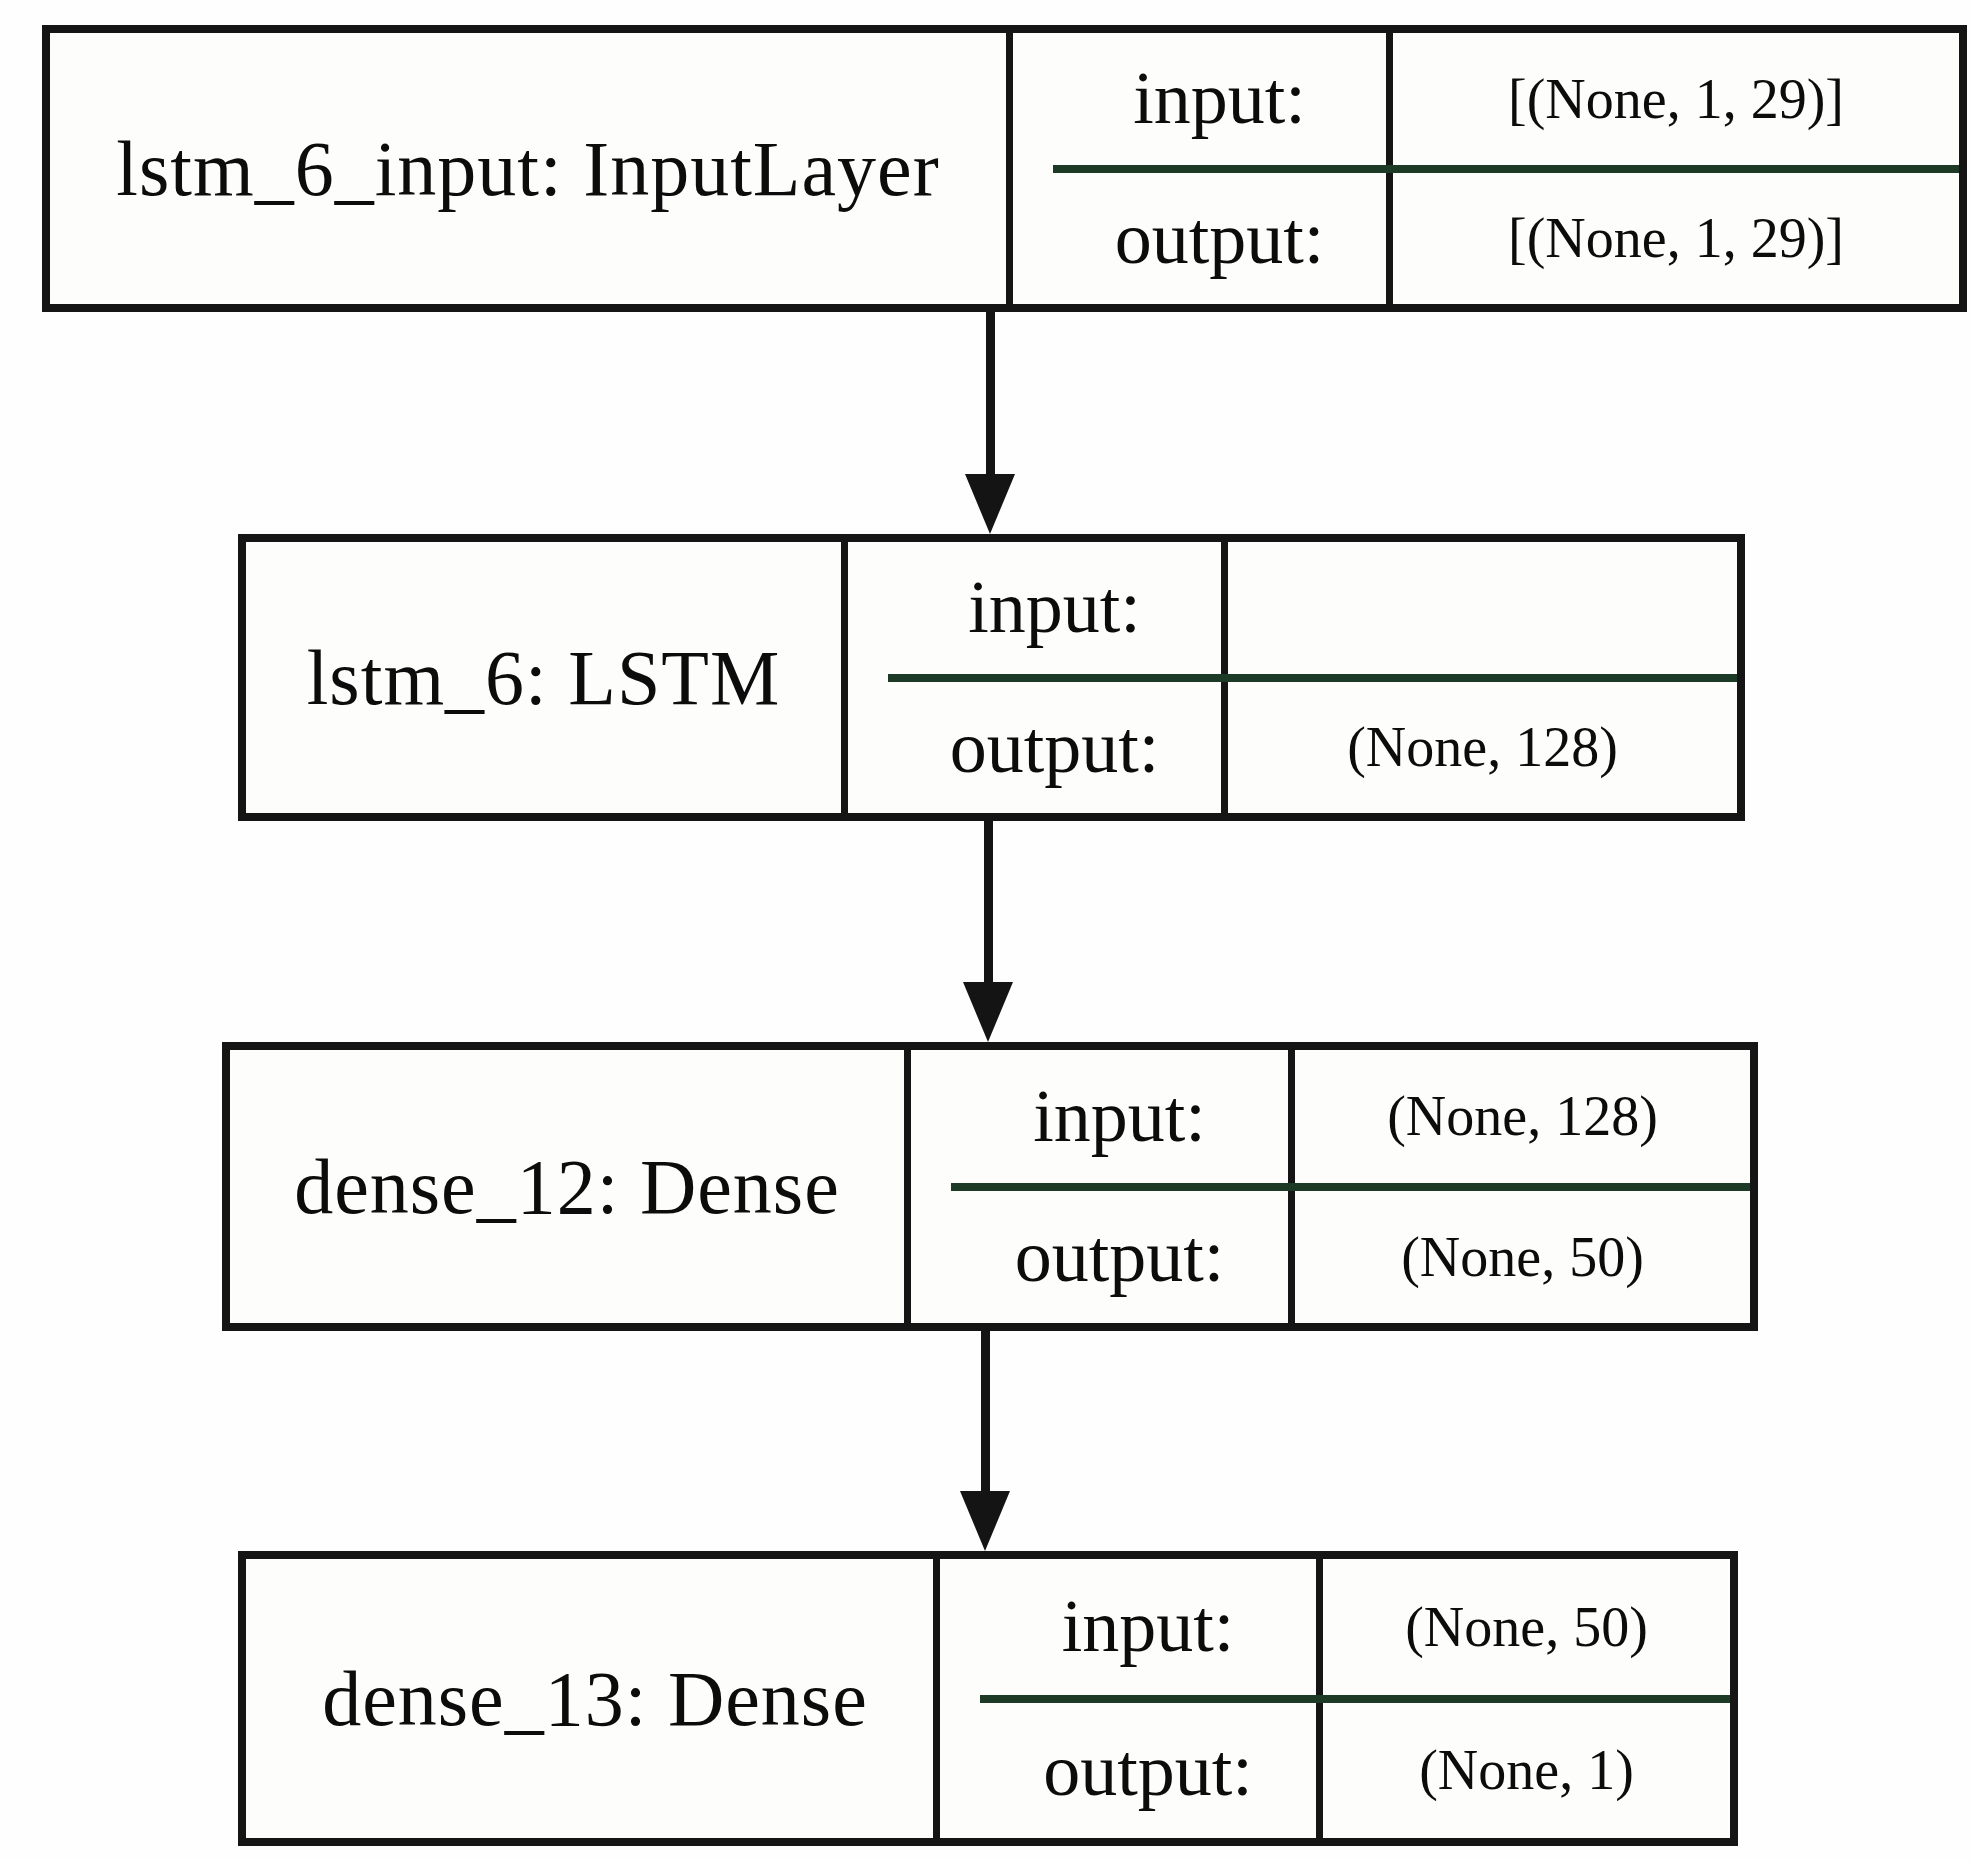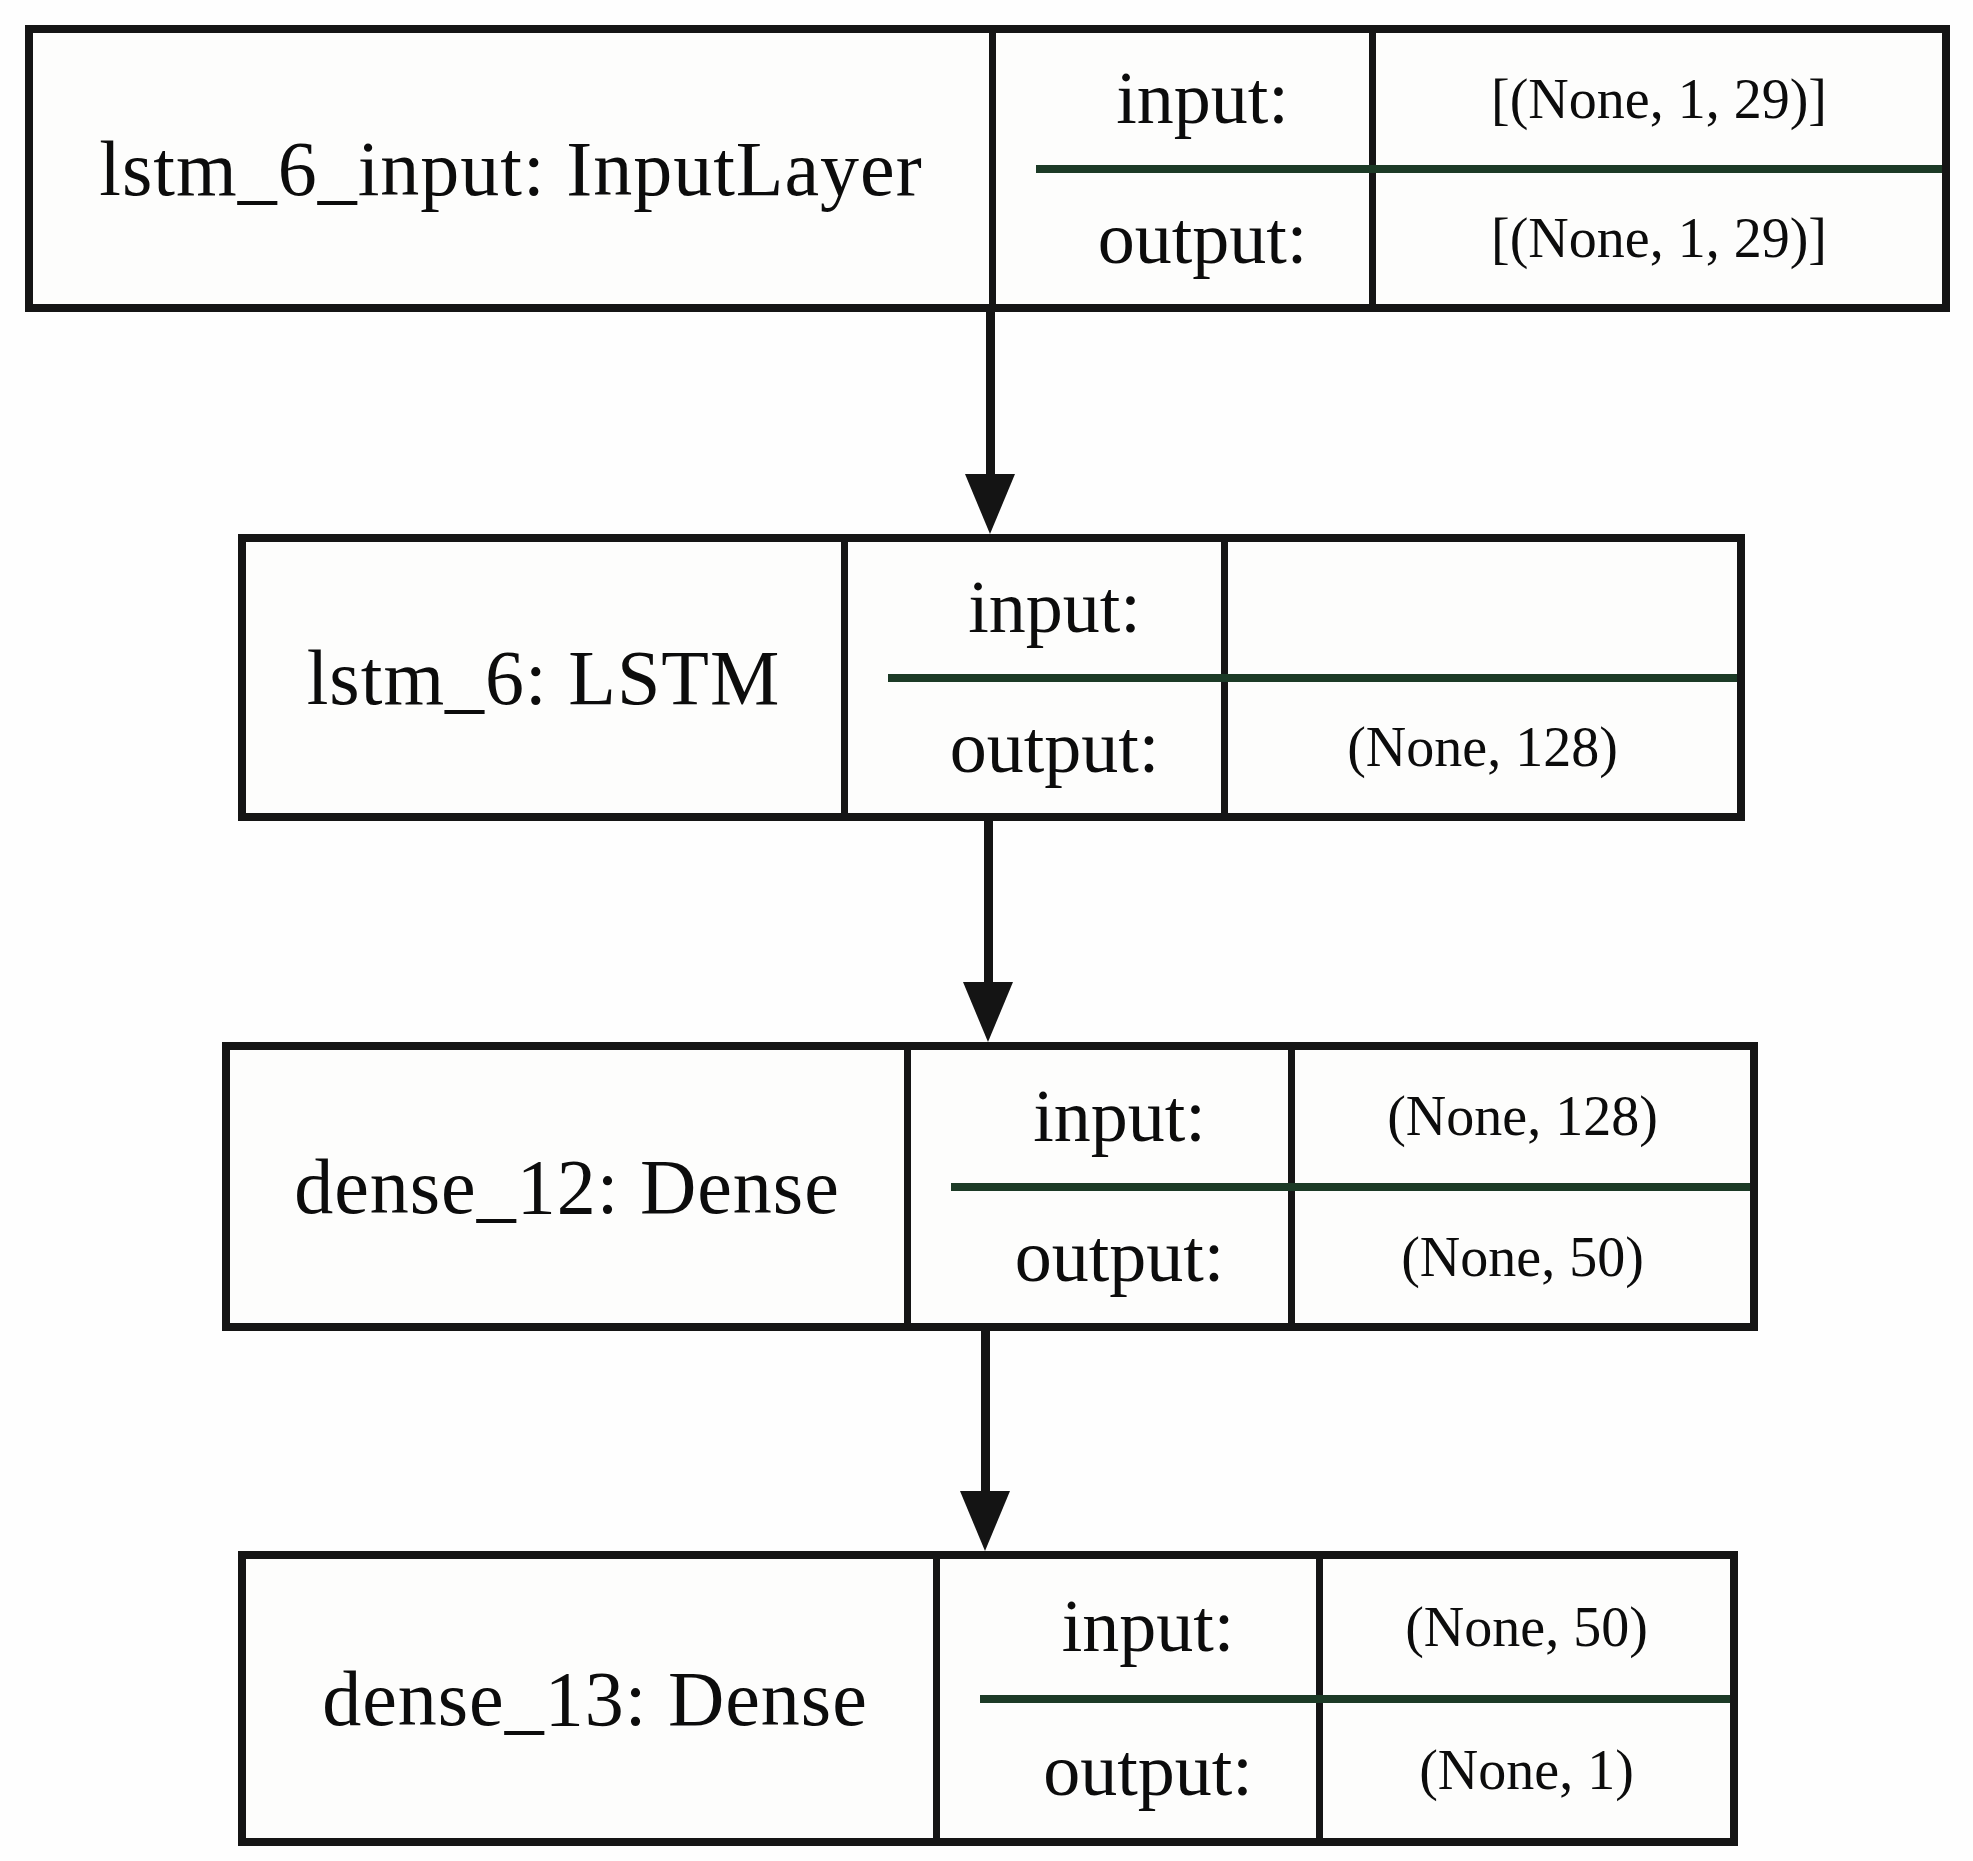--- a/index.html
+++ b/index.html
@@ -85,21 +85,21 @@
     border-left: 25px solid transparent;
     border-right: 25px solid transparent;
     border-top: 60px solid #141414;
   }
 </style>
 </head>
 <body>
 
 <div class="canvas">
 
-  <div class="node" style="left:25px; top:25px; width:1925px; height:287px;">
+  <div class="node" style="left:42px; top:25px; width:1925px; height:287px;">
     <div class="name-cell" style="width:963px;">lstm_6_input: InputLayer</div>
     <div class="io-col">
       <div class="io-row first">
         <div class="io-label" style="width:340px;">input:</div>
         <div class="io-value">[(None, 1, 29)]</div>
       </div>
       <div class="io-row">
         <div class="io-label" style="width:340px;">output:</div>
         <div class="io-value">[(None, 1, 29)]</div>
       </div>

